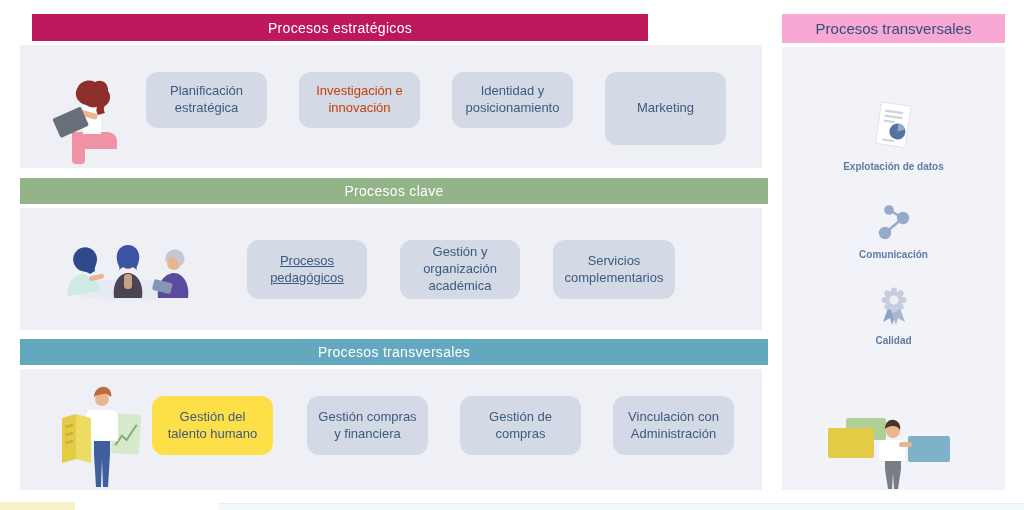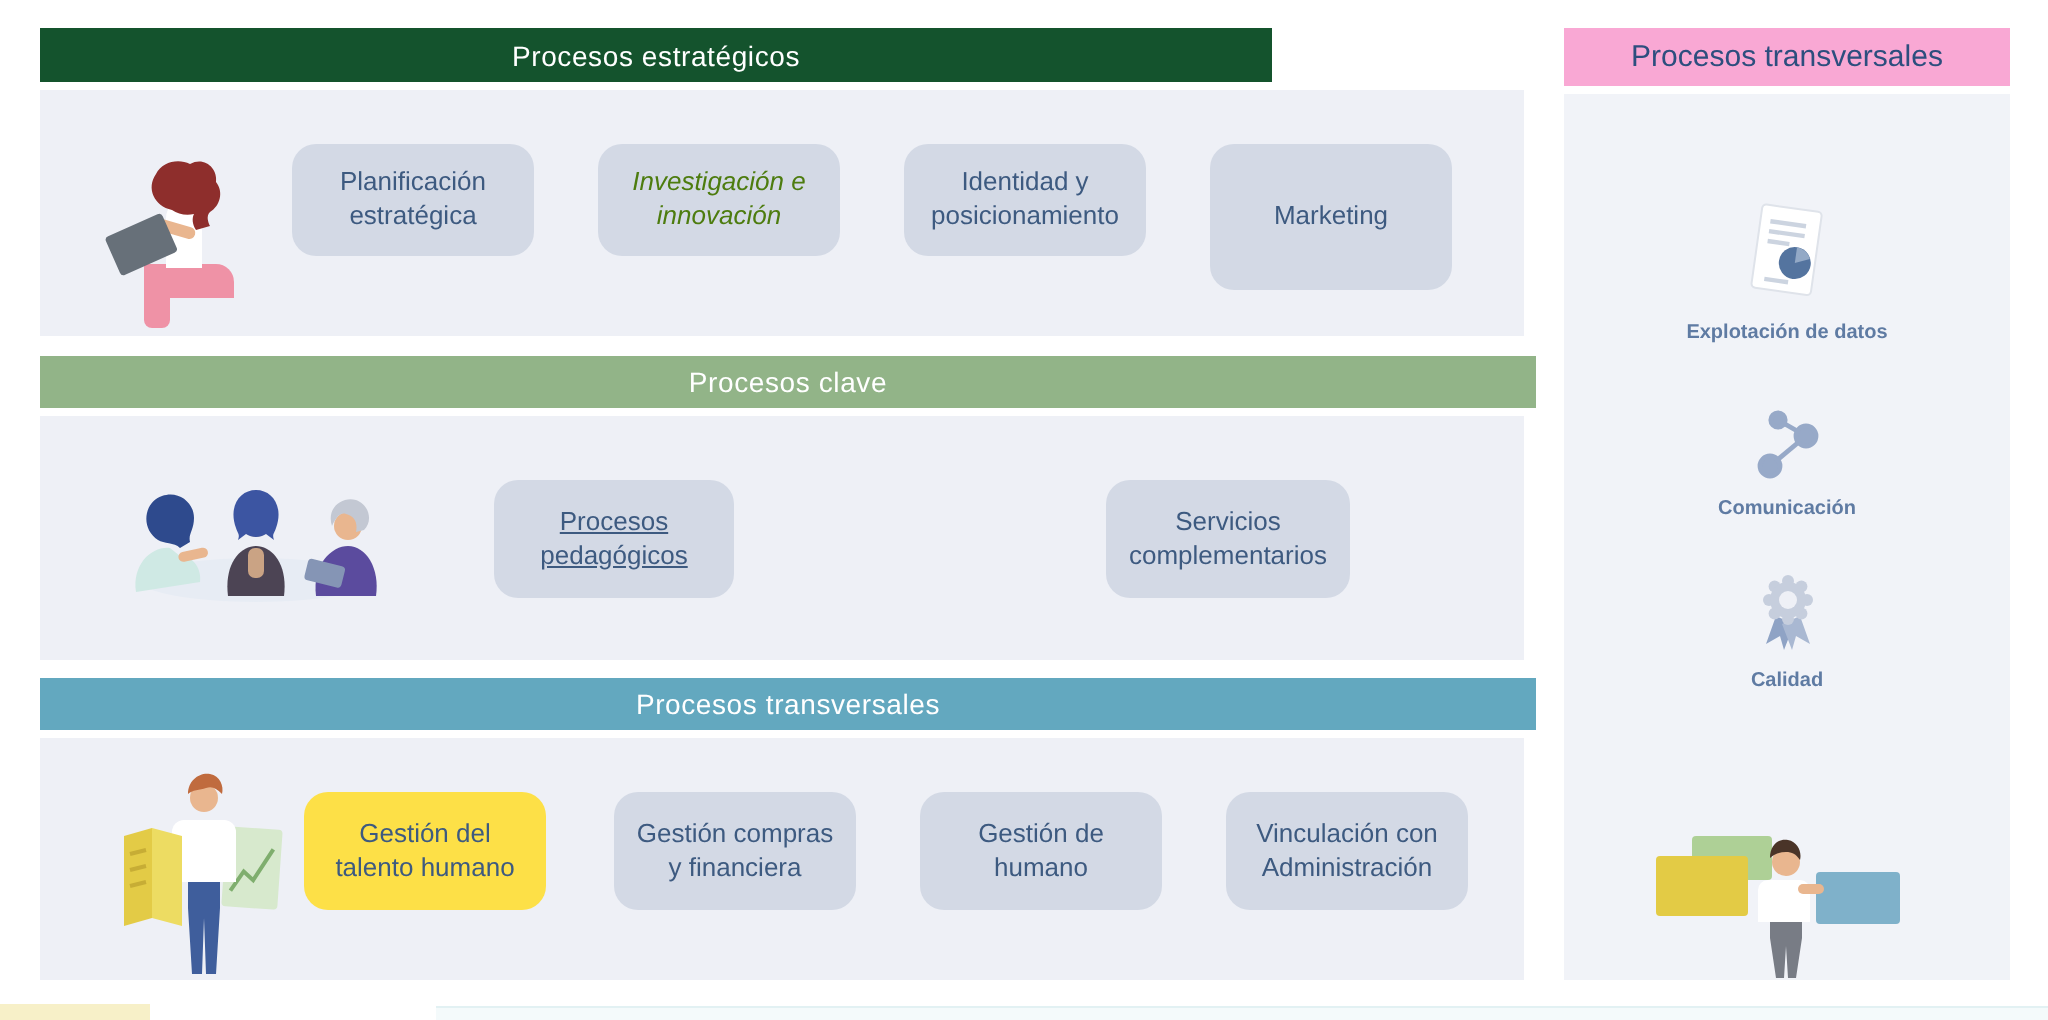--- a/index.html
+++ b/index.html
@@ -33,36 +33,36 @@
 
   .illu{position:absolute;}
 
   .cutoff{position:absolute;}
 </style>
 </head>
 <body>
 
 <div class="stage">
 
-  <div class="band-header" style="left: 20px; top: 14px; width: 616px; height: 27px; background-color: #14532d; color: rgb(255, 255, 255);">Procesos estratégicos</div>
+  <div class="band-header" style="left: 32px; top: 14px; width: 616px; height: 27px; background-color: #be185d; color: rgb(255, 255, 255);">Procesos estratégicos</div>
 
   <div class="band-body" style="left: 20px; top: 45px; width: 742px; height: 123px; background-color: rgb(238, 240, 246);"></div>
 
   <svg class="illu" style="left:42px;top:76px;" width="95" height="92" viewBox="0 0 95 92">
     <rect x="30" y="62" width="13" height="26" rx="4" fill="#ef92a6"></rect>
     <path d="M30 56 h36 a9 9 0 0 1 9 9 v8 h-45 z" fill="#ef92a6"></path>
     <path d="M50 24 a9 9 0 0 1 9 9 v25 h-18 v-25 a9 9 0 0 1 9 -9 z" fill="#ffffff"></path>
     <rect x="33" y="35" width="23" height="6" rx="3" fill="#e9b68f" transform="rotate(16 44 38)"></rect>
     <rect x="13" y="36" width="31" height="21" rx="2" fill="#677079" transform="rotate(-24 28 46)"></rect>
     <circle cx="53" cy="19" r="6.5" fill="#e9b68f"></circle>
     <path d="M44 29 c-9 -2 -13 -11 -8 -18 c3 -6 11 -8 17 -5 c7 -4 14 2 13 9 c4 5 2 12 -3 15 c-2 2 -1 5 0 7 l-7 2 c-2 -3 -2 -6 -1 -8 c-4 1 -8 0 -11 -2 z" fill="#8e2e2c"></path>
   </svg>
 
   <div class="pbox" style="left: 146px; top: 72px; width: 121px; height: 56px; background-color: rgb(211, 217, 229); color: rgb(61, 90, 128);">Planificación estratégica</div>
-  <div class="pbox" style="left: 299px; top: 72px; width: 121px; height: 56px; background-color: rgb(211, 217, 229); color: #4d7c0f; font-style: italic;">Investigación e innovación</div>
+  <div class="pbox" style="left: 299px; top: 72px; width: 121px; height: 56px; background-color: rgb(211, 217, 229); color: #c2410c;">Investigación e innovación</div>
   <div class="pbox" style="left: 452px; top: 72px; width: 121px; height: 56px; background-color: rgb(211, 217, 229); color: rgb(61, 90, 128);">Identidad y posicionamiento</div>
   <div class="pbox" style="left: 605px; top: 72px; width: 121px; height: 73px; background-color: rgb(211, 217, 229); color: rgb(61, 90, 128);">Marketing</div>
 
   <div class="band-header" style="left: 20px; top: 178px; width: 748px; height: 26px; background-color: rgb(146, 180, 136); color: rgb(255, 255, 255);">Procesos clave</div>
 
   <div class="band-body" style="left: 20px; top: 208px; width: 742px; height: 122px; background-color: rgb(238, 240, 246);"></div>
 
   <svg class="illu" style="left:58px;top:224px;" width="140" height="90" viewBox="0 0 140 90">
     <ellipse cx="70" cy="66" rx="58" ry="11" fill="#e7ecf4"></ellipse>
     <path d="M10 72 c-2 -14 8 -23 17 -22 l5 4 c7 0 11 7 10 13 z" fill="#cfe9e4"></path>
@@ -73,41 +73,42 @@
     <rect x="66" y="50" width="8" height="15" rx="3.5" fill="#caa384"></rect>
     <circle cx="70" cy="37" r="7.5" fill="#caa384"></circle>
     <path d="M60 40 c-4 -11 2 -19 10 -19 c8 0 14 8 10 19 c-1 3 -2 3 -1 6 l-4 -3 c-3 2 -7 2 -10 0 l-4 3 c1 -3 0 -3 -1 -6 z" fill="#3c55a2"></path>
     <path d="M100 74 c-2 -16 8 -25 16 -25 c9 0 16 11 14 25 z" fill="#5b4b9e"></path>
     <circle cx="116" cy="39" r="7" fill="#e9b68f"></circle>
     <path d="M108 39 c-3 -9 5 -15 12 -13 c6 2 9 10 4 15 l-4 1 c1 -5 -1 -8 -5 -9 c-3 -1 -5 2 -7 6 z" fill="#c3c8d3"></path>
     <rect x="95" y="57" width="19" height="11" rx="2" fill="#8595b5" transform="rotate(14 104 62)"></rect>
   </svg>
 
   <div class="pbox" style="left: 247px; top: 240px; width: 120px; height: 59px; background-color: rgb(211, 217, 229); color: rgb(61, 90, 128); text-decoration: underline;">Procesos pedagógicos</div>
+  <div class="pbox" style="left: 400px; top: 240px; width: 120px; height: 59px; background-color: rgb(211, 217, 229); color: rgb(61, 90, 128);">Gestión y organización académica</div>
   <div class="pbox" style="left: 553px; top: 240px; width: 122px; height: 59px; background-color: rgb(211, 217, 229); color: rgb(61, 90, 128);">Servicios complementarios</div>
 
   <div class="band-header" style="left: 20px; top: 339px; width: 748px; height: 26px; background-color: rgb(99, 168, 191); color: rgb(255, 255, 255);">Procesos transversales</div>
 
   <div class="band-body" style="left: 20px; top: 369px; width: 742px; height: 121px; background-color: rgb(238, 240, 246);"></div>
 
   <svg class="illu" style="left:52px;top:384px;" width="100" height="106" viewBox="0 0 100 106">
     <rect x="60" y="30" width="28" height="40" rx="2" fill="#d7e9cd" transform="rotate(4 74 50)"></rect>
     <polyline points="64,62 70,52 75,56 84,40" stroke="#7fae6e" stroke-width="2" fill="none" transform="rotate(4 74 50)"></polyline>
     <path d="M40 26 h20 a6 6 0 0 1 6 6 v25 h-32 v-25 a6 6 0 0 1 6 -6 z" fill="#ffffff"></path>
     <path d="M42 57 h16 v13 l-2 33 h-5 l-1 -28 l-1 28 h-5 l-2 -33 z" fill="#3f5e9c"></path>
     <circle cx="50" cy="15" r="7" fill="#e9b68f"></circle>
     <path d="M42 13 c0 -7 6 -11 11 -10 c5 1 7 6 6 10 c-3 -3 -5 -4 -8 -3 c-3 1 -7 1 -9 3 z" fill="#c06b3e"></path>
     <path d="M10 34 l14 -4 l0 45 l-14 4 z" fill="#e3cb46"></path>
     <path d="M24 30 l15 4 l0 45 l-15 -4 z" fill="#eddc62"></path>
     <path d="M13 43 l8 -2 M13 51 l8 -2 M13 59 l8 -2" stroke="#c7ad35" stroke-width="2" fill="none"></path>
   </svg>
 
   <div class="pbox" style="left: 152px; top: 396px; width: 121px; height: 59px; background-color: #fde047; color: rgb(61, 90, 128);">Gestión del talento humano</div>
   <div class="pbox" style="left: 307px; top: 396px; width: 121px; height: 59px; background-color: rgb(211, 217, 229); color: rgb(61, 90, 128);">Gestión compras y financiera</div>
-  <div class="pbox" style="left: 460px; top: 396px; width: 121px; height: 59px; background-color: rgb(211, 217, 229); color: rgb(61, 90, 128);">Gestión de humano</div>
+  <div class="pbox" style="left: 460px; top: 396px; width: 121px; height: 59px; background-color: rgb(211, 217, 229); color: rgb(61, 90, 128);">Gestión de compras</div>
   <div class="pbox" style="left: 613px; top: 396px; width: 121px; height: 59px; background-color: rgb(211, 217, 229); color: rgb(61, 90, 128);">Vinculación con Administración</div>
 
   <div class="side-header" style="background-color: #f9a8d4; color: rgb(45, 78, 126);">Procesos transversales</div>
 
   <div class="side-body" style="background-color: rgb(241, 243, 248);"></div>
 
   <div class="side-item" style="top:100px;">
     <svg width="44" height="54" viewBox="0 0 44 54">
       <g transform="rotate(8 22 27)">
         <rect x="6" y="4" width="30" height="42" rx="2" fill="#ffffff" stroke="#dfe3ea"></rect>

